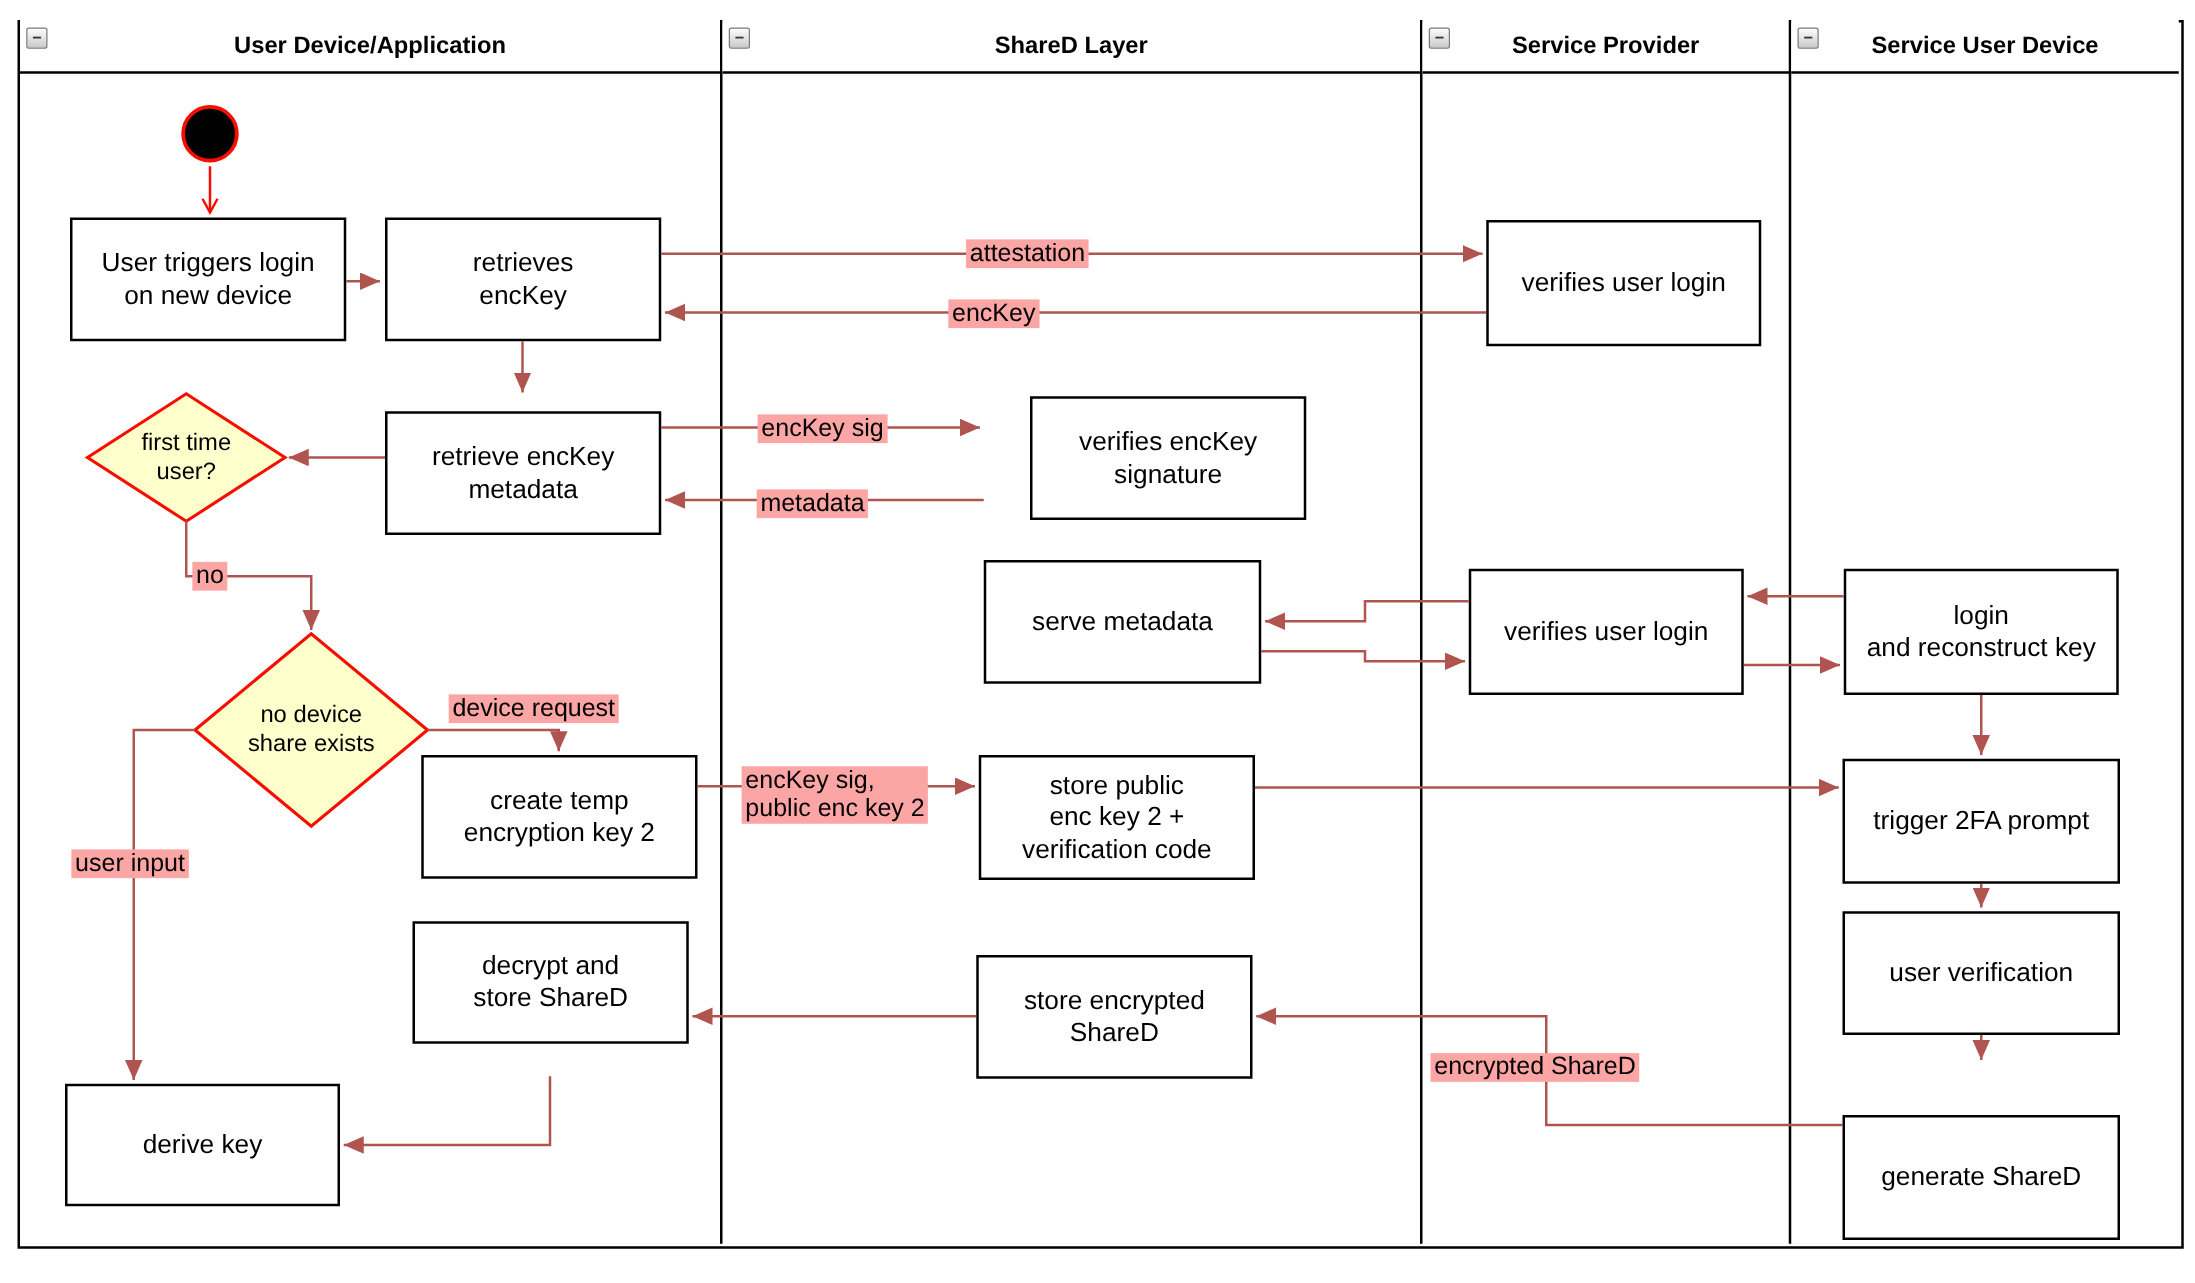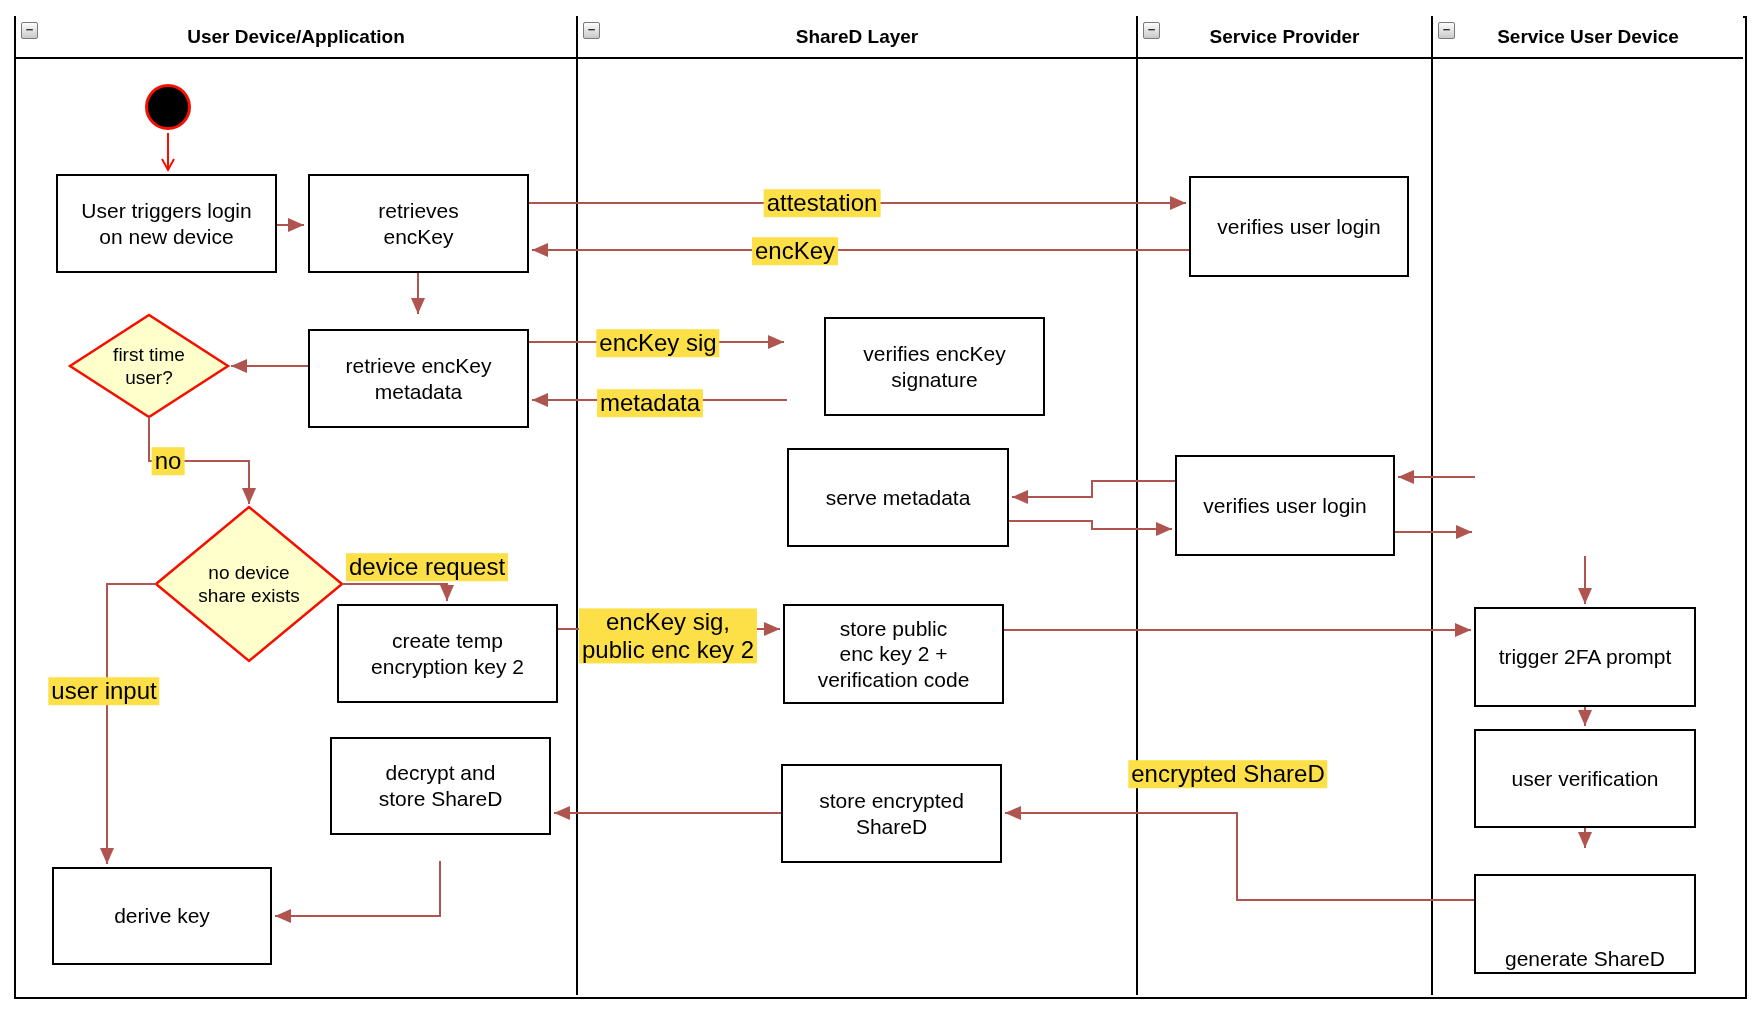--- a/index.html
+++ b/index.html
@@ -18,22 +18,22 @@
         font-weight:bold;cursor:pointer;}
   .lane-divider{position:absolute;top:59px;width:2px;height:936px;background:#000;}
   .node{position:absolute;background:#fff;border:2px solid #000;
         display:flex;align-items:center;justify-content:center;}
   .node-label{font-size:21px;line-height:1.22;text-align:center;white-space:pre-line;}
   .start-node{position:absolute;left:145px;top:84px;width:40px;height:40px;
         background:#000;border:3px solid #f50f00;border-radius:50%;}
   .edges{position:absolute;left:0;top:0;width:1756px;height:1026px;pointer-events:none;}
   .diamond-label{position:absolute;transform:translate(-50%,-50%);
         font-size:19px;line-height:1.22;text-align:center;white-space:pre-line;}
-  .edge-label{position:absolute;transform:translate(-50%,-50%);background:#fde047;
-        padding:0 3px;font-size:24px;line-height:1.15;text-align:center;white-space:pre-line;}
+  .edge-label{position:absolute;transform:translate(-50%,-50%);background:#fca5a5;
+        padding:0 3px;font-size:20px;line-height:1.15;text-align:left;white-space:pre-line;}
 </style>
 </head>
 <body>
 
 <div class="canvas">
 
   <div class="pool"></div>
 
   <div class="lane-header rb" style="left:16px;width:560px;">
     <div class="collapse-btn">−</div>
@@ -139,39 +139,43 @@
 ShareD</span>
     </div>
 
   <div class="node" style="left:1189px;top:176px;width:216px;height:97px;">
     <span class="node-label">verifies user login</span>
     </div>
   <div class="node" style="left:1175px;top:455px;width:216px;height:97px;">
     <span class="node-label">verifies user login</span>
     </div>
 
+  <div class="node" style="left:1475px;top:455px;width:216px;height:97px;">
+    <span class="node-label">login
+and reconstruct key</span>
+    </div>
   <div class="node" style="left:1474px;top:607px;width:218px;height:96px;">
     <span class="node-label">trigger 2FA prompt</span>
     </div>
   <div class="node" style="left:1474px;top:729px;width:218px;height:95px;">
     <span class="node-label">user verification</span>
     </div>
-  <div class="node" style="left:1474px;top:874px;width:218px;height:96px;align-items:flex-end;">
+  <div class="node" style="left:1474px;top:892px;width:218px;height:96px;">
     <span class="node-label">generate ShareD</span>
     </div>
 
   <div class="diamond-label" style="left:149px;top:366px;">first time
 user?</div>
   <div class="diamond-label" style="left:249px;top:584px;">no device
 share exists</div>
 
   <div class="edge-label" style="left:822px;top:203px;">attestation</div>
   <div class="edge-label" style="left:795px;top:251px;">encKey</div>
   <div class="edge-label" style="left:658px;top:343px;">encKey sig</div>
   <div class="edge-label" style="left:650px;top:403px;">metadata</div>
   <div class="edge-label" style="left:168px;top:461px;">no</div>
   <div class="edge-label" style="left:427px;top:567px;">device request</div>
   <div class="edge-label" style="left:668px;top:636px;">encKey sig,
 public enc key 2</div>
   <div class="edge-label" style="left:104px;top:691px;">user input</div>
-  <div class="edge-label" style="left:1228px;top:774px;">encrypted ShareD</div>
+  <div class="edge-label" style="left:1228px;top:854px;">encrypted ShareD</div>
 
 </div>
 
 </body></html>

